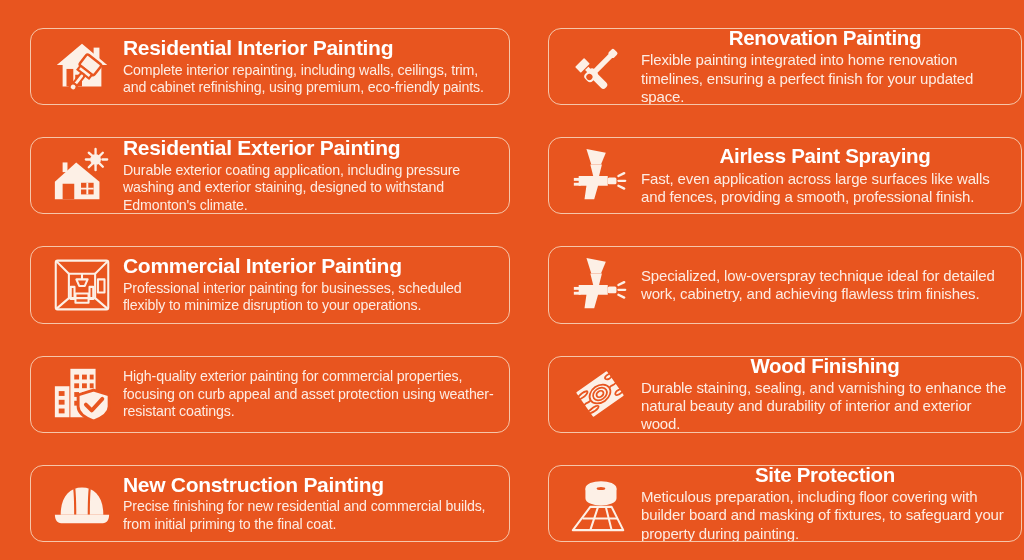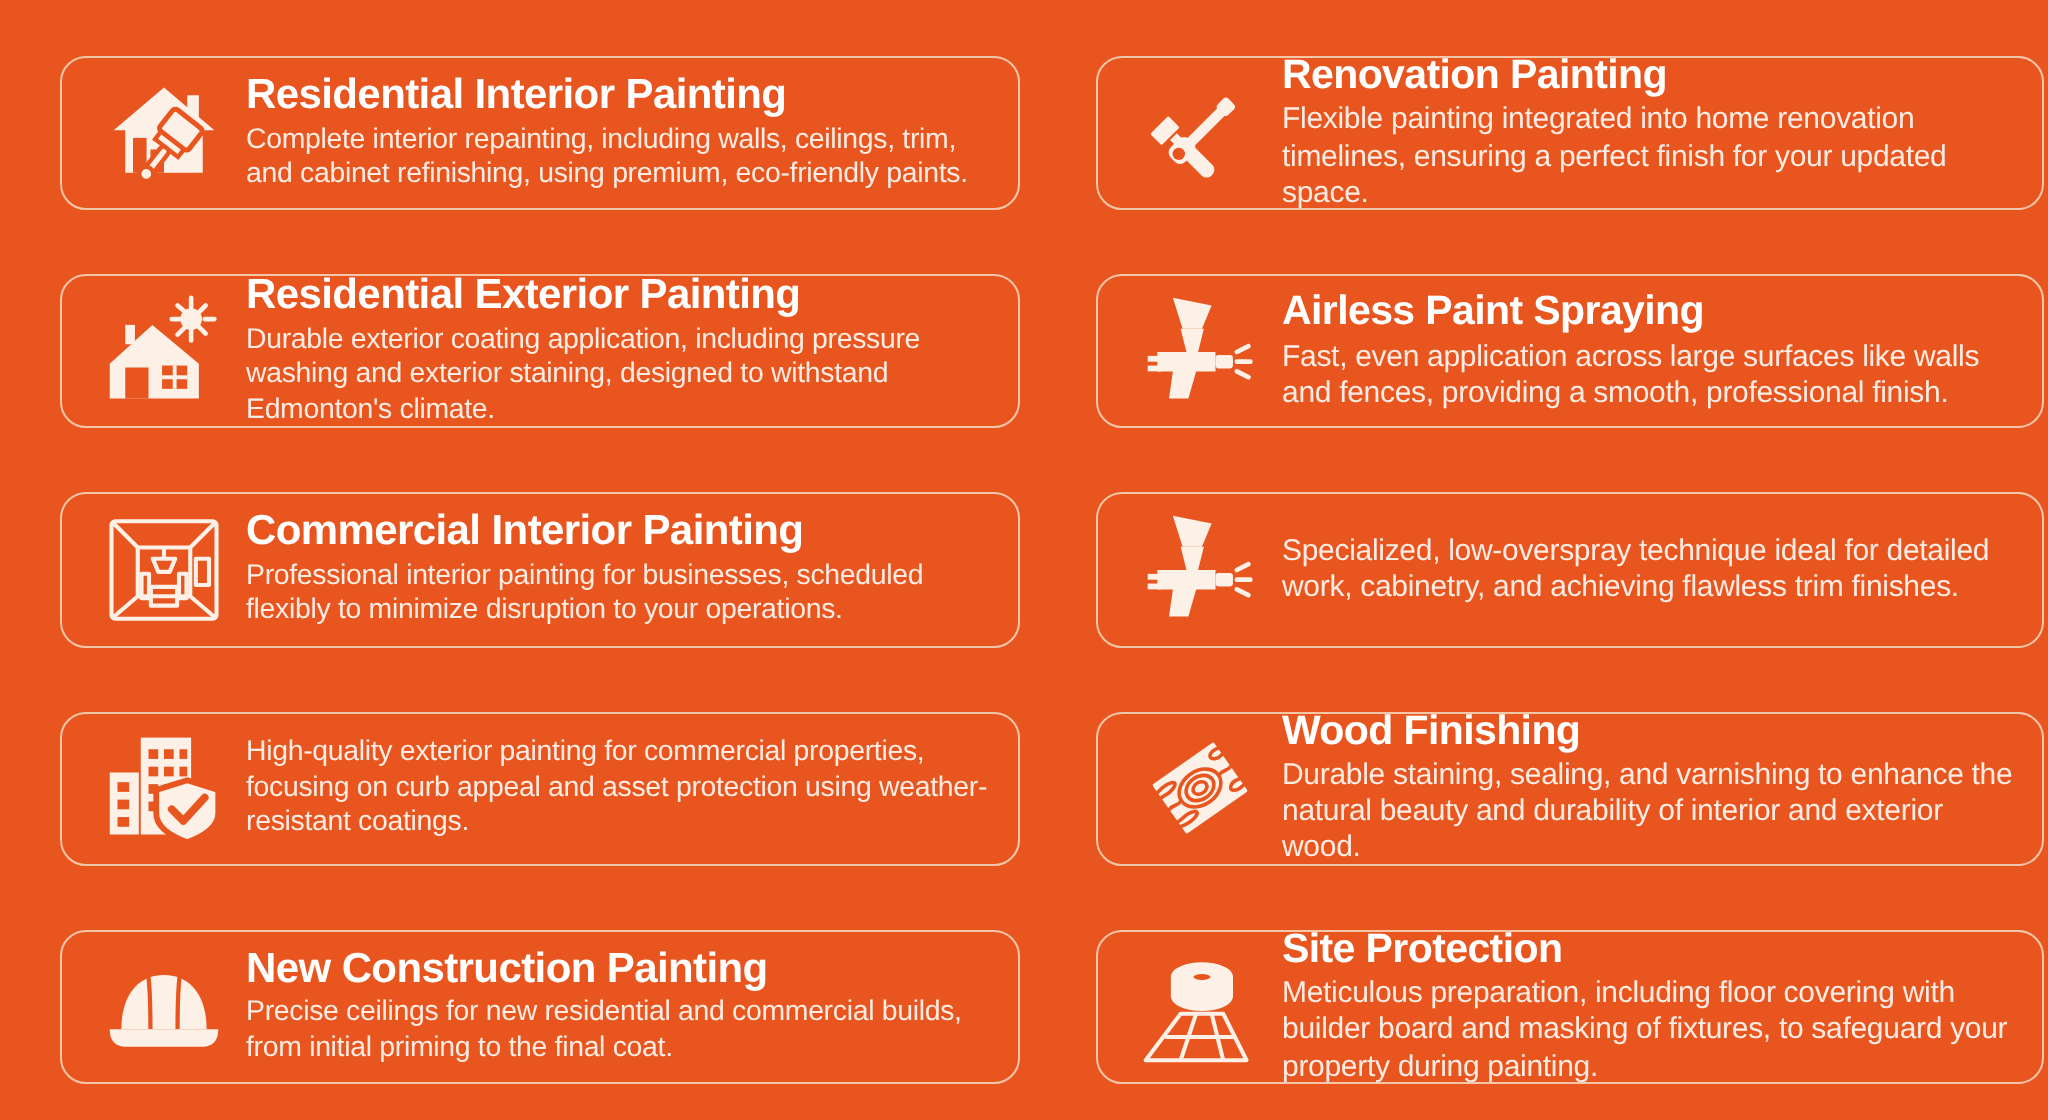--- a/index.html
+++ b/index.html
@@ -66,21 +66,21 @@
     white-space: nowrap;
   }
   .desc {
     color: #fdece3;
     font-size: 14.2px;
     line-height: 1.22;
     margin: 0;
     letter-spacing: -0.15px;
   }
   
-  .col-right .title { font-size: 20.5px; }
+  .col-right .title { font-size: 20.5px; text-align: center; }
   .col-right .desc { font-size: 15px; }
 </style>
 </head>
 <body>
 
 <div id="grid">
 
   <div class="card col-left">
     <span class="icon-wrap">
       <svg width="62" height="62" viewBox="0 0 64 64" fill="none">
@@ -277,21 +277,21 @@
     <span class="icon-wrap">
       <svg width="62" height="56" viewBox="0 0 64 56" fill="none">
         <path d="M10 40 C10 22 19 12 32 12 C45 12 54 22 54 40 Z" fill="#fdf0e6"></path>
         <path d="M24 13 C25 22 25 32 25 40" stroke="#e8551f" stroke-width="2.2"></path>
         <path d="M40 13 C39 22 39 32 39 40" stroke="#e8551f" stroke-width="2.2"></path>
         <path d="M4 40 L60 40 C60 47 56 49 52 49 L12 49 C8 49 4 47 4 40 Z" fill="#fdf0e6"></path>
       </svg>
     </span>
     <div class="body">
       <p class="title">New Construction Painting</p>
-      <p class="desc">Precise ceilings for new residential and commercial builds, from initial priming to the final coat.</p>
+      <p class="desc">Precise finishing for new residential and commercial builds, from initial priming to the final coat.</p>
     </div>
   </div>
 
   <div class="card col-right">
     <span class="icon-wrap">
       <svg width="62" height="62" viewBox="0 0 64 64" fill="none" stroke="#fdf0e6" stroke-width="2.1" stroke-linejoin="round">
         <path d="M22 36 L4 60 L56 60 L44 36 Z"></path>
         <path d="M14 48 L50 48 M30 36 L22 60 M38 36 L44 60"></path>
         <ellipse cx="33" cy="17" rx="15" ry="6.5" fill="#fdf0e6"></ellipse>
         <path d="M18 17 L18 27 C18 30.5 24.5 33.5 33 33.5 C41.5 33.5 48 30.5 48 27 L48 17" fill="#fdf0e6"></path>

